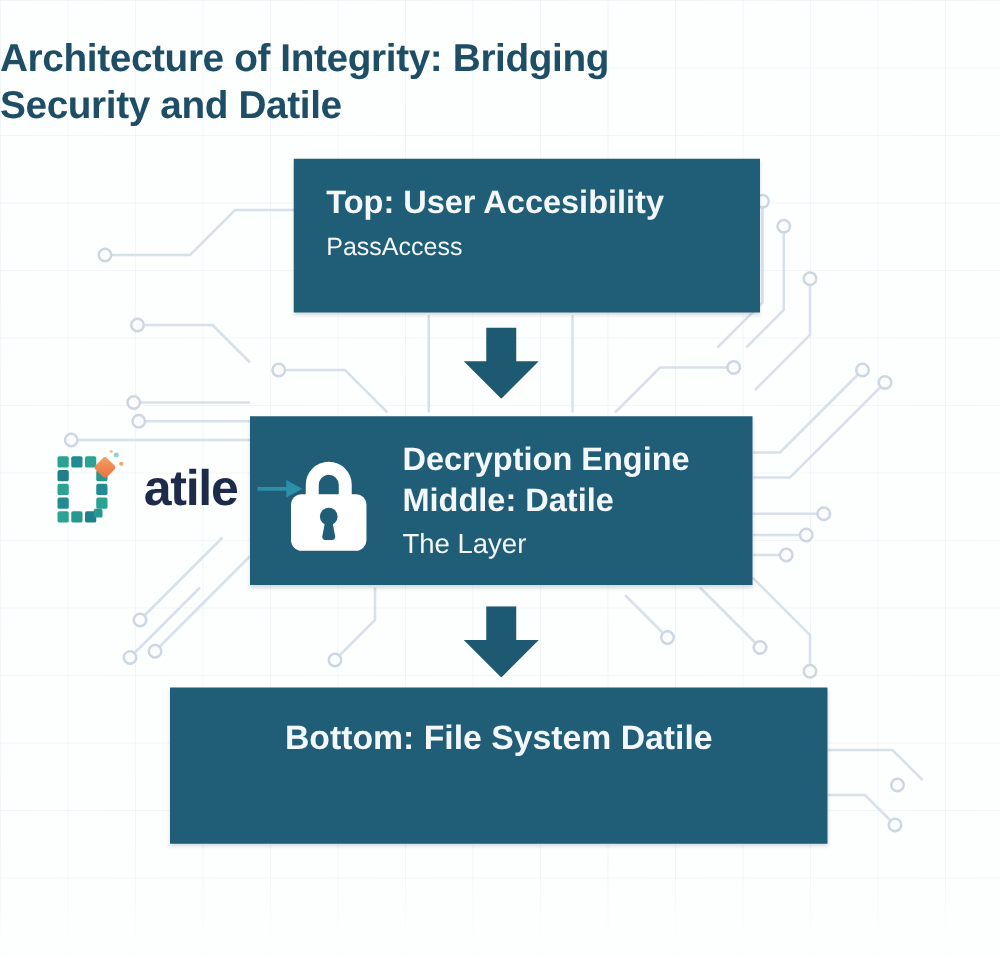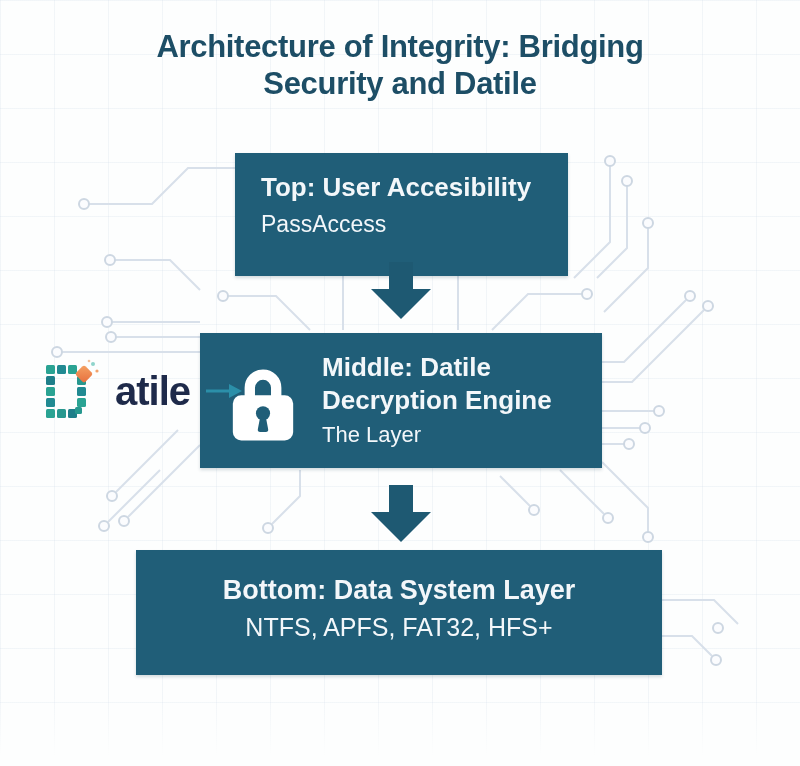--- a/index.html
+++ b/index.html
@@ -12,31 +12,31 @@
     background-size:54px 54px;
     font-family:"Liberation Sans", sans-serif;
   }
   .canvas::after{
     content:"";position:absolute;left:0;right:0;bottom:0;height:70px;
     background:linear-gradient(to bottom, rgba(253,254,254,0), #fdfefe 85%);
     pointer-events:none;
   }
   .traces{position:absolute;left:0;top:0;}
   .title{
-    position:absolute;top:28px;left:0;width:100%;text-align:center;
+    position:absolute;top:28px;left:0;width:100%;
     color:#1d4e66;font-size:31px;font-weight:bold;line-height:37px;
     letter-spacing:-0.3px;
   }
   .box{
     position:absolute;background:#205e78;color:#f3f7fa;box-sizing:border-box;
     box-shadow:0 2px 3px rgba(30,60,80,0.18);
   }
-  .top-box{left:235px;top:127px;width:333px;height:123px;padding:16px 0 0 26px;margin-top:26px;}
+  .top-box{left:235px;top:127px;width:373px;height:123px;padding:16px 0 0 26px;}
   .box-heading{font-size:26px;font-weight:bold;line-height:37px;}
-  .box-line{font-size:23px;line-height:37px;font-weight:normal;}
+  .box-line{font-size:20px;line-height:37px;font-weight:normal;}
   .middle-box{left:200px;top:333px;width:402px;height:135px;display:flex;align-items:center;}
   .lock-wrap{margin-left:30px;flex:none;display:flex;}
   .middle-text{margin-left:26px;}
   .middle-heading{font-size:26px;font-weight:bold;line-height:33px;}
   .middle-sub{font-size:22px;line-height:30px;margin-top:3px;}
   .bottom-box{left:136px;top:550px;width:526px;height:125px;text-align:center;padding-top:22px;}
   .bottom-heading{font-size:27px;font-weight:bold;line-height:36px;}
   .bottom-line{font-size:25px;line-height:38px;}
   .arrow{position:absolute;left:371px;width:60px;height:57px;}
   .arrow-1{top:262px;}
@@ -125,33 +125,32 @@
   <div class="box middle-box">
     <span class="lock-wrap">
       <svg width="66" height="84" viewBox="0 0 70 88">
         <path d="M21 44 V30 a14 14 0 0 1 28 0 V44" fill="none" stroke="#ffffff" stroke-width="11" stroke-linecap="round"></path>
         <rect x="3" y="38" width="64" height="48" rx="9" fill="#ffffff"></rect>
         <circle cx="35" cy="57" r="7.5" fill="#205e78"></circle>
         <path d="M32 61 L29.5 74 a2.5 2.5 0 0 0 2.5 2.8 h6 a2.5 2.5 0 0 0 2.5 -2.8 L38 61 Z" fill="#205e78"></path>
       </svg>
     </span>
     <div class="middle-text">
+      <div class="middle-heading">Decryption Engine</div>
       <div class="middle-heading">Middle: Datile</div>
-      <div class="middle-heading">Decryption Engine</div>
       <div class="middle-sub">The Layer</div>
     </div>
   </div>
 
   <svg class="arrow arrow-2" viewBox="0 0 60 57">
     <polygon points="18,0 42,0 42,27 60,27 30,57 0,27 18,27" fill="#1e5972"></polygon>
   </svg>
 
   <div class="box bottom-box">
-    <div class="bottom-heading">Bottom: Data System Layer</div>
-    <div class="bottom-line">NTFS, APFS, FAT32, HFS+</div>
+    <div class="bottom-heading">Bottom: File System Datile</div>
   </div>
 
   <div class="logo">
     <svg class="logo-mark" width="48" height="56" viewBox="0 0 48 56">
       <defs>
         <linearGradient id="og" x1="0" y1="0" x2="1" y2="1">
           <stop offset="0" stop-color="#f5a263"></stop>
           <stop offset="1" stop-color="#e76f3e"></stop>
         </linearGradient>
       </defs>

